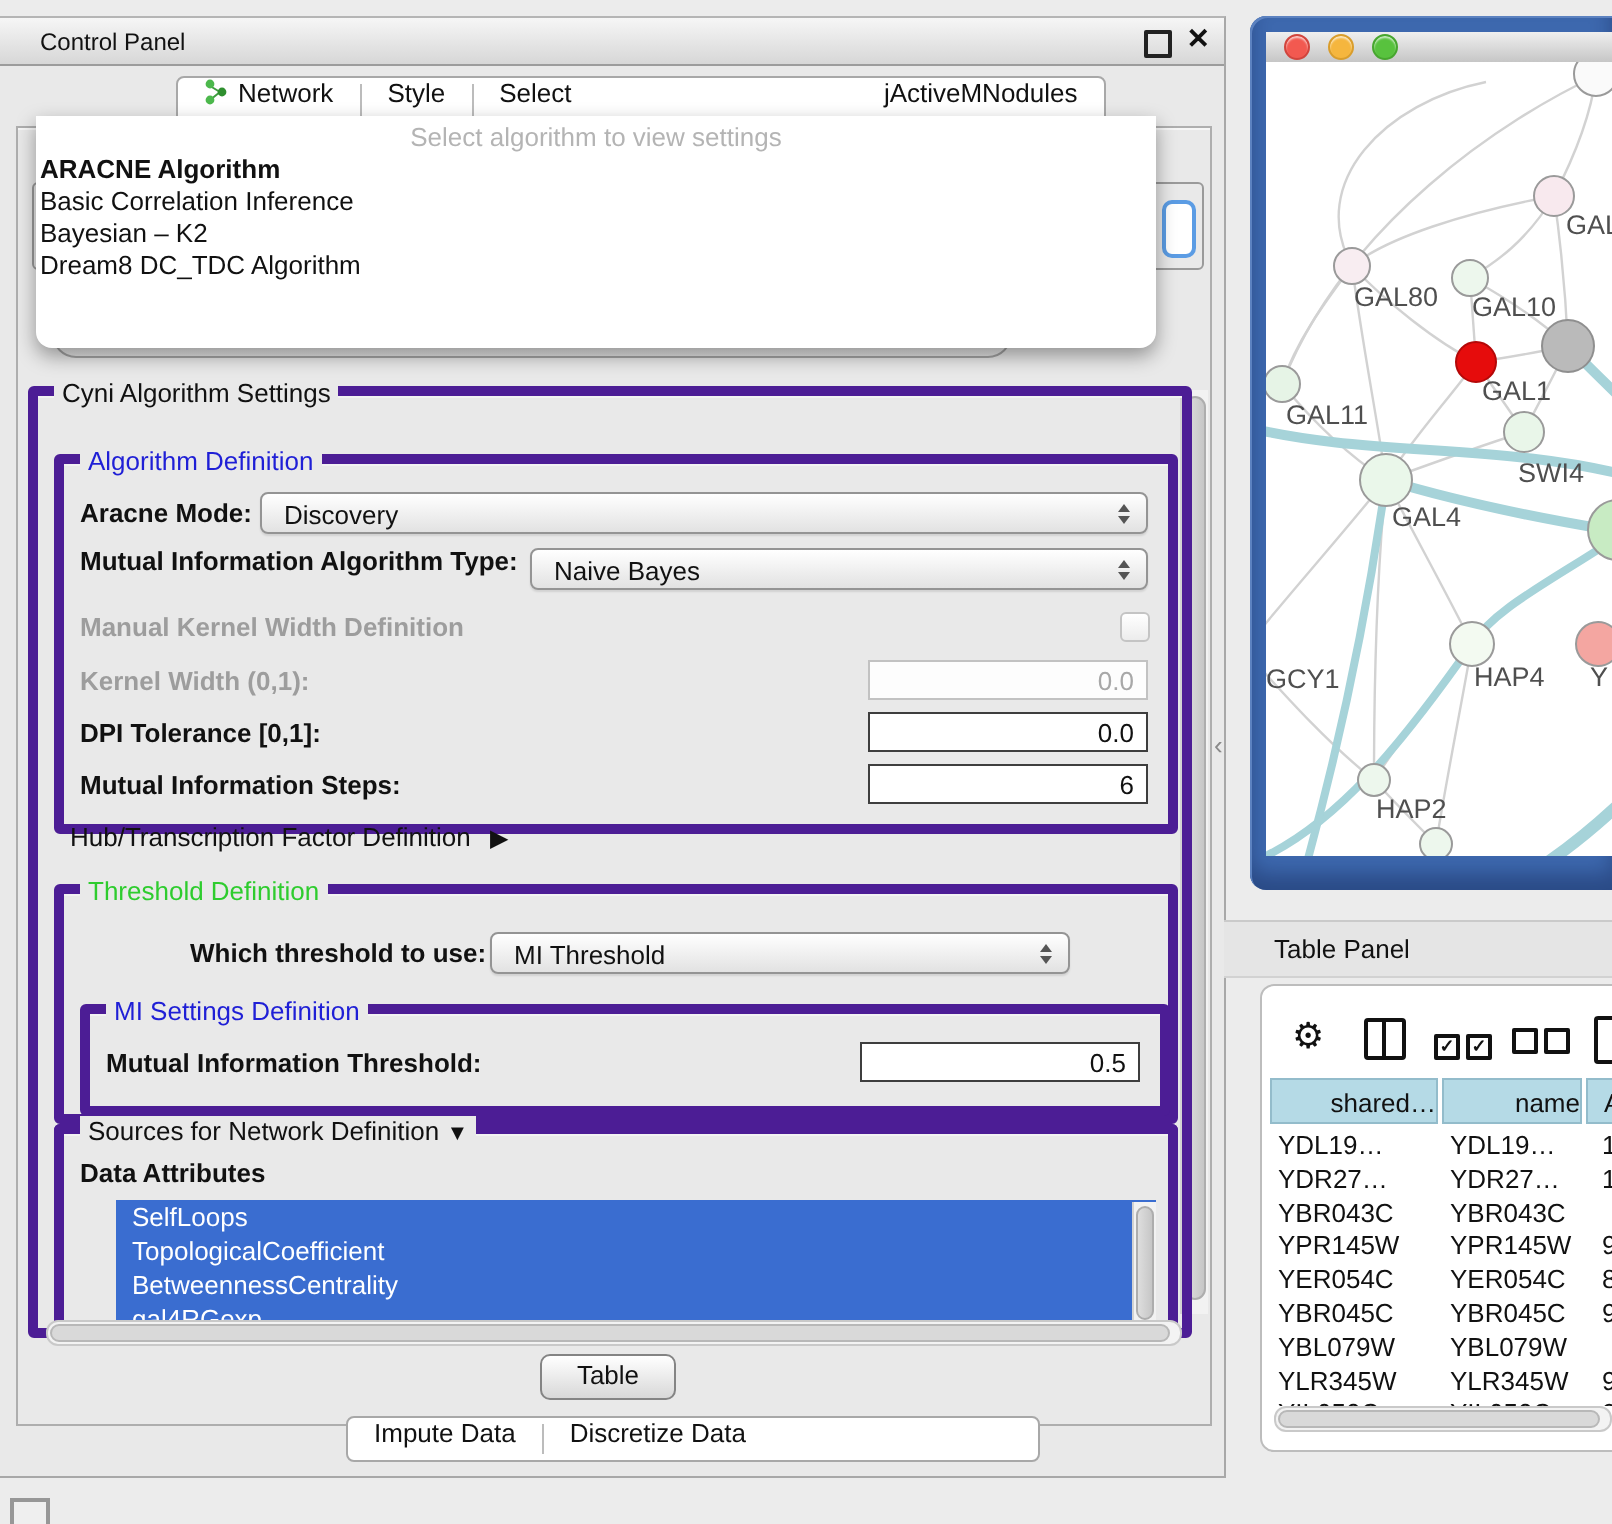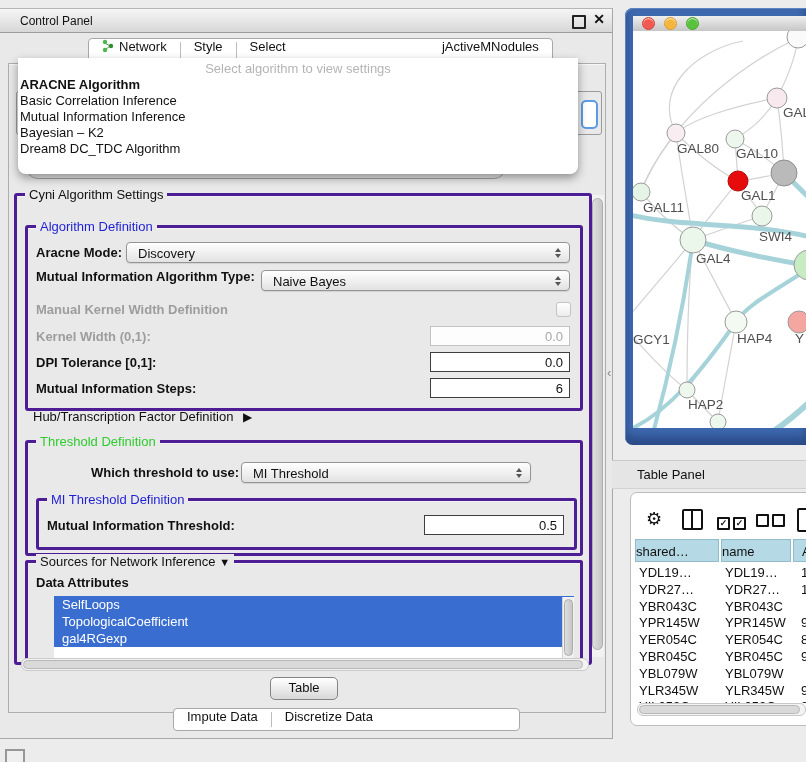--- a/index.html
+++ b/index.html
@@ -29,21 +29,21 @@
   .hidden-blue-stepper{left:581px;top:91px;width:13px;height:25px;background:#fff;border:2px solid #5b9ce4;border-radius:5px}
   .hidden-combo2{left:26px;top:144px;width:480px;height:26px;border:1px solid #a4a4a4;border-radius:12px;
                  background:linear-gradient(#fdfdfd,#e6e6e6);color:#9a9a9a;line-height:26px;padding-left:16px;box-sizing:border-box}
   
   .dropdown{left:18px;top:49px;width:560px;height:116px;background:#fff;z-index:10;
             border-radius:0 0 8px 8px;box-shadow:0 4px 10px rgba(0,0,0,.38);padding-top:2px;box-sizing:border-box}
   .dd-head{text-align:center;color:#b4b4b4;height:17px;line-height:17px}
   .dd-item{padding-left:2px;height:16px;line-height:16px;color:#111;white-space:nowrap}
   .dd-item.sel{font-weight:bold}
   
-  .group{position:absolute;border:3px solid #4c1d95;border-radius:3px;box-shadow:inset 0 1px 0 #f2f2f2}
+  .group{position:absolute;border:5px solid #4c1d95;border-radius:3px;box-shadow:inset 0 1px 0 #f2f2f2}
   .legend{position:absolute;top:-9px;left:8px;background:#e9e9e9;padding:0 4px;white-space:nowrap}
   .blabel{font-weight:bold}
   .glabel{color:#9d9d9d;font-weight:bold}
   
   .combo{position:absolute;background:linear-gradient(#fff,#e2e2e2);border:1px solid #949494;border-radius:4px;
          height:21px;line-height:21px;padding-left:11px;box-sizing:border-box;box-shadow:0 1px 1px rgba(0,0,0,.1)}
   .step{position:absolute;right:8px;top:50%;transform:translateY(-50%);display:flex;flex-direction:column;gap:2px}
   .tri-up{width:0;height:0;border-left:3.5px solid transparent;border-right:3.5px solid transparent;border-bottom:4px solid #555}
   .tri-dn{width:0;height:0;border-left:3.5px solid transparent;border-right:3.5px solid transparent;border-top:4px solid #555}
   .tfield{position:absolute;background:#fff;border:1px solid #3e3e3e;height:20px;line-height:20px;
@@ -70,21 +70,21 @@
   
   .tp-bar{left:612px;top:460px;width:194px;height:27px;background:#e5e5e5;border-top:1px solid #cacaca;
           border-bottom:1px solid #d2d2d2;display:flex;align-items:center}
   .tp-box{left:630px;top:492px;width:210px;height:232px;background:#fff;border:1px solid #bdbdbd;border-radius:7px}
   .gear{font-family:"DejaVu Sans",sans-serif;font-size:18px;line-height:18px;color:#111}
   .colicon{width:17px;height:17px;border:2px solid #111;border-radius:2px;position:relative}
   .colicon:after{content:"";position:absolute;left:7px;top:0;width:2px;height:100%;background:#111}
   .mini-cb{width:9px;height:9px;border:2px solid #111;border-radius:1px;display:inline-flex;align-items:center;
            justify-content:center;font-size:9px;font-weight:bold;margin-right:3px}
   .th-cell{position:absolute;top:0;height:23px;background:#b5dae6;border:1px solid #93bccb;
-           text-align:left;line-height:23px;box-sizing:border-box}
+           text-align:right;line-height:23px;box-sizing:border-box}
   .trow{position:absolute;left:0;width:220px;height:17px;line-height:17px;white-space:nowrap}
   .trow span{position:absolute;top:0}
   .splitter{left:607px;top:365px;color:#8a8a8a;font-size:13px}
   .mini-float{left:5px;top:749px;width:16px;height:12px;border:2px solid #979797;background:#efefef}
 </style>
 </head>
 <body>
 
 <div class="abs cp-window">
   <div class="abs cp-titlebar">
@@ -126,21 +126,20 @@
 
   <div class="abs hidden-combo-box"></div>
   <div class="abs hidden-blue-stepper"></div>
   <div class="abs hidden-combo2">gal-filtered.sif default node</div>
 
   <div class="abs dropdown">
     <div class="dd-head">Select algorithm to view settings</div>
     <div>
         <div class="dd-item sel">ARACNE Algorithm</div>
         <div class="dd-item">Basic Correlation Inference</div>
-        <div class="dd-item">Mutual Information Inference</div>
         <div class="dd-item">Bayesian – K2</div>
         <div class="dd-item">Dream8 DC_TDC Algorithm</div>
       </div>
   </div>
 
   <div class="abs vscroll" style="left:590px;top:186px;width:13px;height:462px">
     <div class="vthumb" style="left:1px;top:3px;width:9px;height:450px"></div>
   </div>
 
   <div class="group" style="left:14px;top:184px;width:572px;height:466px">
@@ -191,35 +190,36 @@
       <span class="abs blabel" style="left:63px;top:22px">Which threshold to use:</span>
       <div class="combo" style="left:213px;top:19px;width:290px">
         <span>MI Threshold</span>
         <span class="step">
             <span class="tri-up"></span>
             <span class="tri-dn"></span>
           </span>
       </div>
 
       <div class="group" style="left:8px;top:55px;width:535px;height:46px">
-        <span class="legend" style="color:#1f1fd6">MI Threshold Definition</span>
+        <span class="legend" style="color:#1f1fd6">MI Settings Definition</span>
         <span class="abs blabel" style="left:8px;top:17px">Mutual Information Threshold:</span>
         <div class="tfield" style="left:385px;top:14px;width:140px">0.5</div>
       </div>
     </div>
 
     <div class="group" style="left:8px;top:364px;width:552px;height:96px;border-bottom:none;border-radius:3px 3px 0 0">
       <span class="legend">
-        <span>Sources for Network Inference</span>
+        <span>Sources for Network Definition</span>
         <span style="font-size:11px">▼</span>
       </span>
       <span class="abs blabel" style="left:8px;top:12px">Data Attributes</span>
       <div class="attrlist" style="left:26px;top:33px;width:520px;height:63px">
           <div class="attr-item">SelfLoops</div>
           <div class="attr-item">TopologicalCoefficient</div>
+          <div class="attr-item">BetweennessCentrality</div>
           <div class="attr-item">gal4RGexp</div>
         </div>
       <div class="vscroll" style="left:534px;top:34px;width:11px;height:61px">
         <div class="vthumb" style="left:1px;top:2px;width:7px;height:55px"></div>
       </div>
     </div>
     <div class="hscroll" style="left:4px;top:462px;width:566px;height:11px">
       <div class="hthumb" style="left:1px;top:1px;width:558px;height:7px"></div>
     </div>
   </div>

